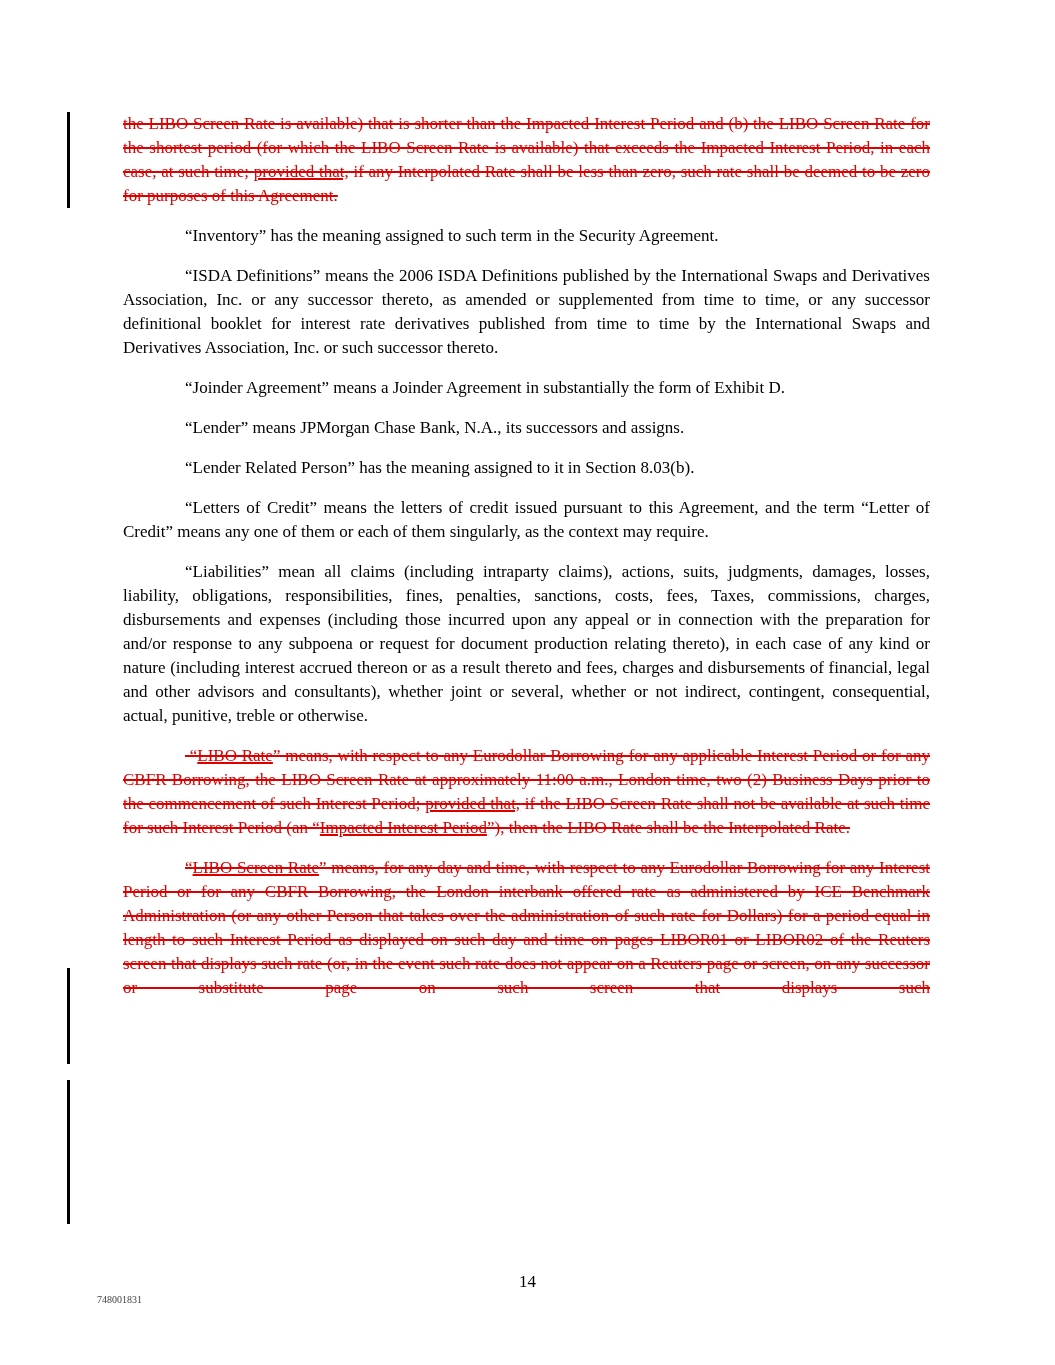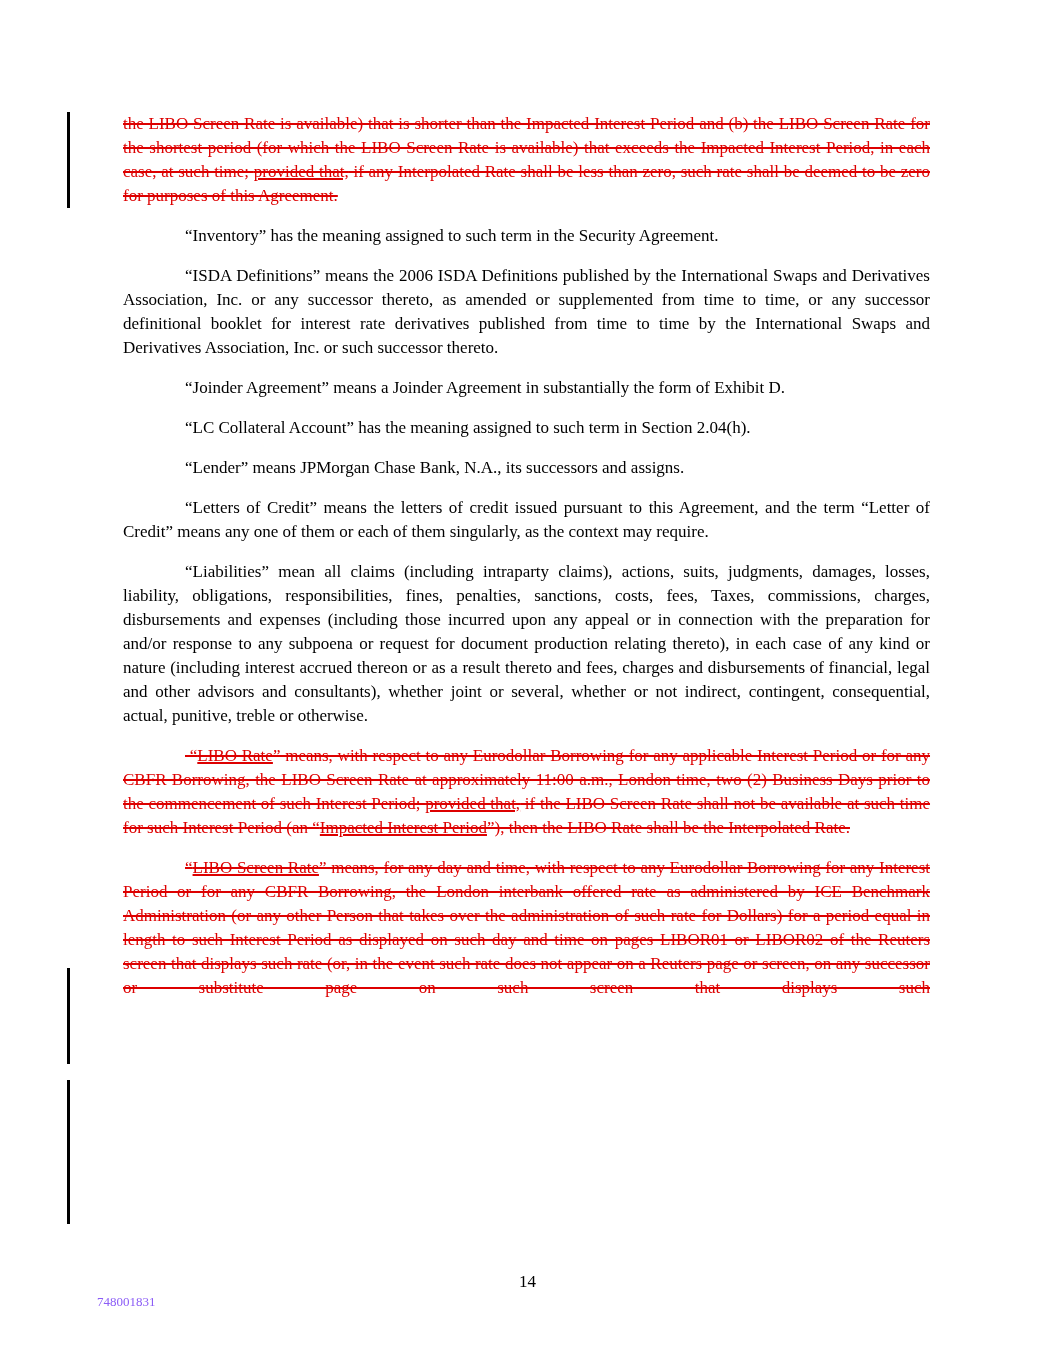--- a/index.html
+++ b/index.html
@@ -44,35 +44,35 @@
     left: 0;
     width: 1055px;
     text-align: center;
     font-size: 17px;
     color: #000000;
   }
   .footer-doc-number {
     position: absolute;
     top: 1294px;
     left: 97px;
-    font-size: 13px;
-    color: #8b5cf6;
+    font-size: 10px;
+    color: #404040;
   }
 </style>
 </head>
 <body>
 
 <div class="page">
   <div class="content">
       <p class="para deleted"><span>the LIBO Screen Rate is available) that is shorter than the Impacted Interest Period and (b) the LIBO Screen Rate for the shortest period (for which the LIBO Screen Rate is available) that exceeds the Impacted Interest Period, in each case, at such time; </span><span class="u">provided that,</span><span> if any Interpolated Rate shall be less than zero, such rate shall be deemed to be zero for purposes of this Agreement.</span></p>
       <p class="para indent"><span>“</span><span class="u">Inventory</span><span>” has the meaning assigned to such term in the Security Agreement.</span></p>
       <p class="para indent"><span>“</span><span class="u">ISDA Definitions</span><span>” means the 2006 ISDA Definitions published by the International Swaps and Derivatives Association, Inc. or any successor thereto, as amended or supplemented from time to time, or any successor definitional booklet for interest rate derivatives published from time to time by the International Swaps and Derivatives Association, Inc. or such successor thereto.</span></p>
       <p class="para indent"><span>“</span><span class="u">Joinder Agreement</span><span>” means a Joinder Agreement in substantially the form of </span><span class="u">Exhibit D</span><span>.</span></p>
-      <p class="para indent"><span>“</span><span class="u">LC Collateral Account</span><span>” has the meaning assigned to such term in </span><span class="u">Section 2.04(h)</span><span>.</span></p>
       <p class="para indent"><span>“</span><span class="u">Lender</span><span>” means JPMorgan Chase Bank, N.A., its successors and assigns.</span></p>
+      <p class="para indent"><span>“</span><span class="u">Lender Related Person</span><span>” has the meaning assigned to it in </span><span class="u">Section 8.03(b)</span><span>.</span></p>
       <p class="para indent"><span>“</span><span class="u">Letters of Credit</span><span>” means the letters of credit issued pursuant to this Agreement, and the term “</span><span class="u">Letter of Credit</span><span>” means any one of them or each of them singularly, as the context may require.</span></p>
       <p class="para indent"><span>“</span><span class="u">Liabilities</span><span>” mean all claims (including intraparty claims), actions, suits, judgments, damages, losses, liability, obligations, responsibilities, fines, penalties, sanctions, costs, fees, Taxes, commissions, charges, disbursements and expenses (including those incurred upon any appeal or in connection with the preparation for and/or response to any subpoena or request for document production relating thereto), in each case of any kind or nature (including interest accrued thereon or as a result thereto and fees, charges and disbursements of financial, legal and other advisors and consultants), whether joint or several, whether or not indirect, contingent, consequential, actual, punitive, treble or otherwise.</span></p>
       <p class="para indent deleted"><span>&nbsp;“</span><span class="u">LIBO Rate</span><span>” means, with respect to any Eurodollar Borrowing for any applicable Interest Period or for any CBFR Borrowing, the LIBO Screen Rate at approximately 11:00 a.m., London time, two (2) Business Days prior to the commencement of such Interest Period; </span><span class="u">provided that,</span><span> if the LIBO Screen Rate shall not be available at such time for such Interest Period (an “</span><span class="u">Impacted Interest Period</span><span>”), then the LIBO Rate shall be the Interpolated Rate.</span></p>
       <p class="para indent deleted cont"><span>“</span><span class="u">LIBO Screen Rate</span><span>” means, for any day and time, with respect to any Eurodollar Borrowing for any Interest Period or for any CBFR Borrowing, the London interbank offered rate as administered by ICE Benchmark Administration (or any other Person that takes over the administration of such rate for Dollars) for a period equal in length to such Interest Period as displayed on such day and time on pages LIBOR01 or LIBOR02 of the Reuters screen that displays such rate (or, in the event such rate does not appear on a Reuters page or screen, on any successor or substitute page on such screen that displays such</span></p>
       <div class="change-bar" style="top: 0px; height: 96px;"></div>
       <div class="change-bar" style="top: 856px; height: 96px;"></div>
       <div class="change-bar" style="top: 968px; height: 144px;"></div>
     </div>
   <div class="footer-page-number">14</div>
   <div class="footer-doc-number">748001831</div>

